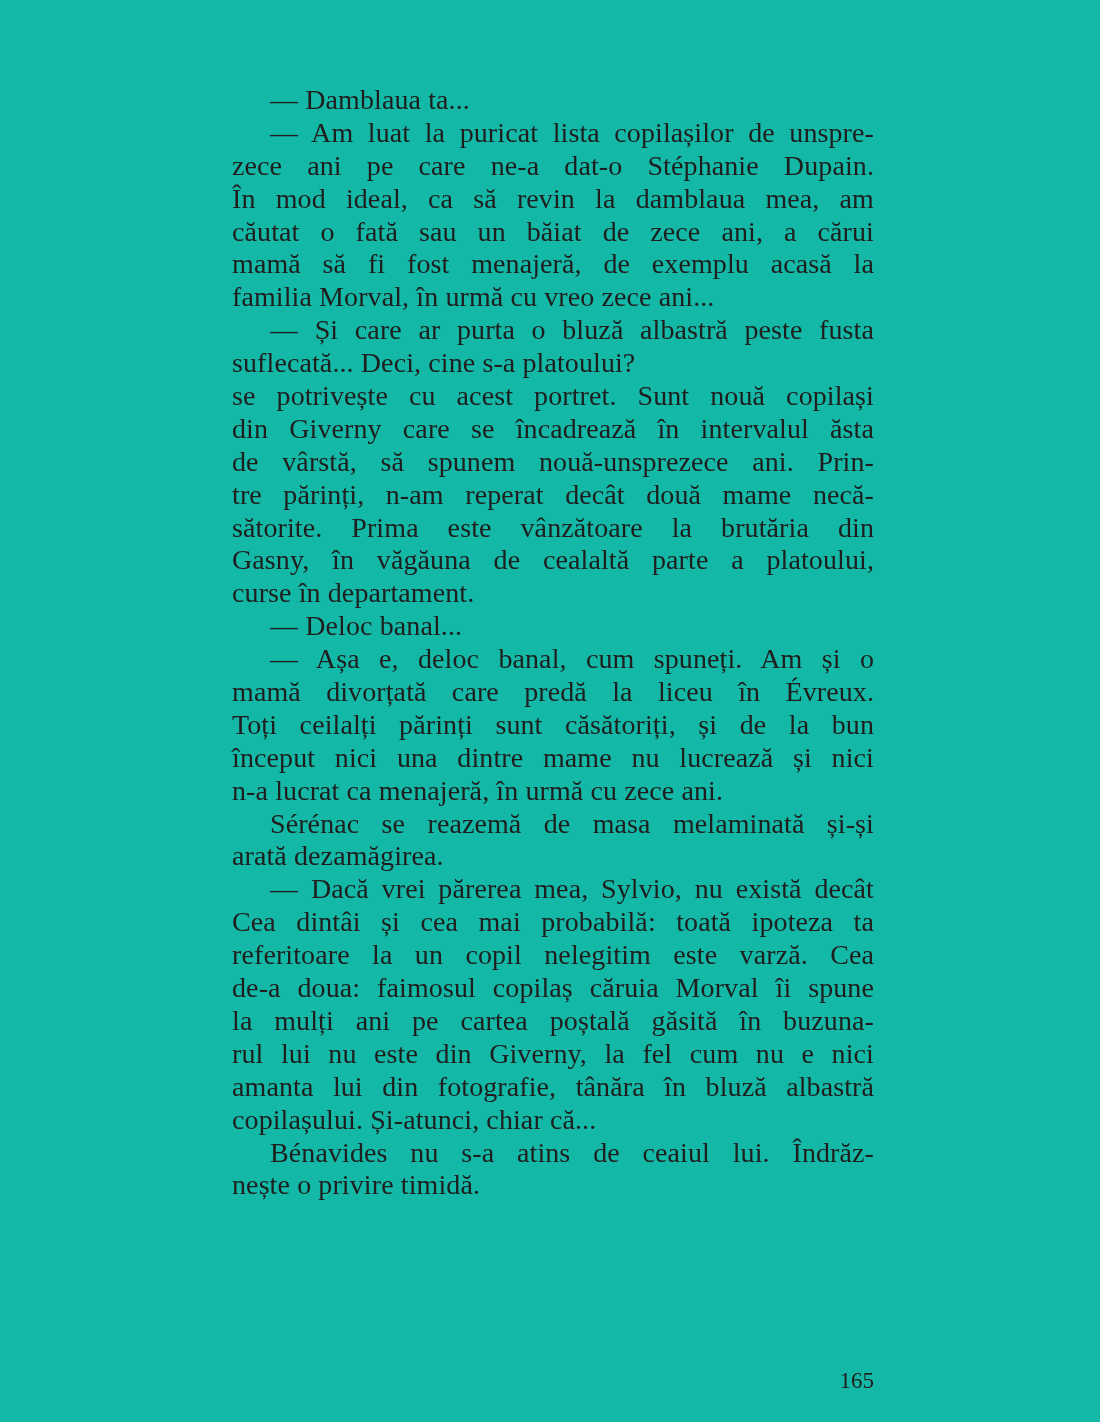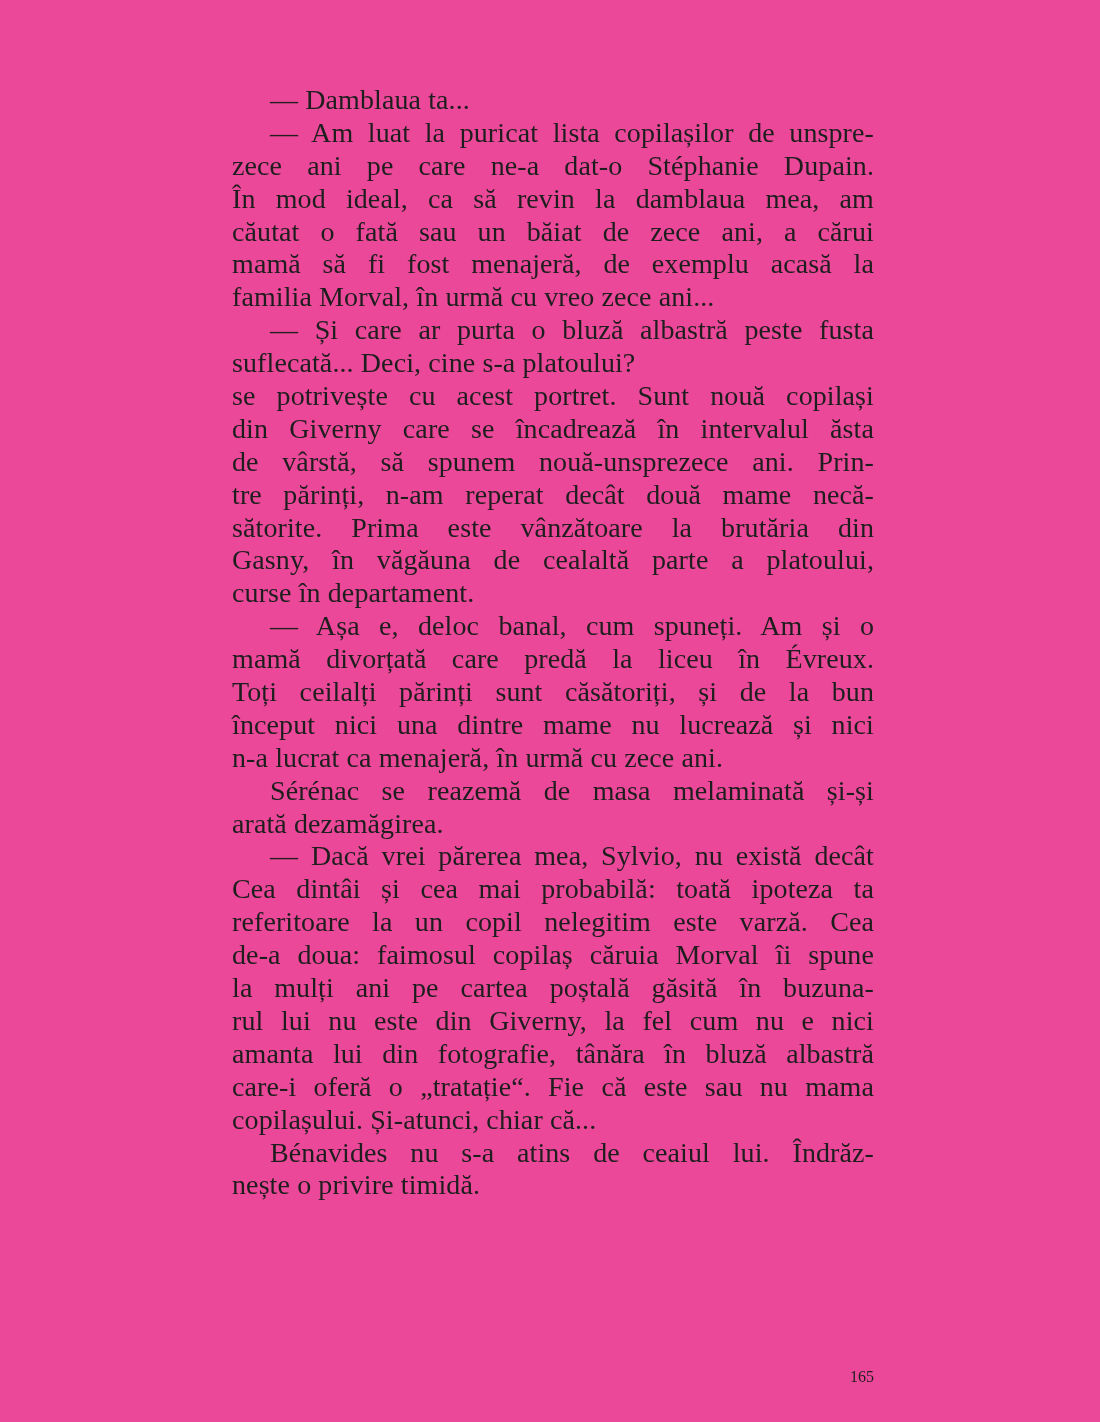--- a/index.html
+++ b/index.html
@@ -12,21 +12,21 @@
       height: 1422px;
       position: relative;
       overflow: hidden;
     }
     .page {
       position: absolute;
       left: 0;
       top: 0;
       width: 1100px;
       height: 1422px;
-      background: #ec4899;
+      background: #14b8a6;
     }
     .text-block {
       position: absolute;
       left: 232px;
       top: 84px;
       width: 642px;
       font-family: "Liberation Serif", "DejaVu Serif", serif;
       font-size: 28px;
       line-height: 32.9px;
       color: #1e1e1e;
@@ -45,21 +45,21 @@
     .line.last {
       text-align-last: left;
     }
     .page-number {
       position: absolute;
       left: 800px;
       width: 74px;
       top: 1368px;
       text-align: right;
       font-family: "Liberation Serif", "DejaVu Serif", serif;
-      font-size: 16px;
+      font-size: 23px;
       color: #1e1e1e;
     }
   </style>
 </head>
 <body>
 
 <div class="page">
   <div class="text-block">
     <span class="line indent last">— Damblaua ta...</span>
     <span class="line indent">— Am luat la puricat lista copilașilor de unspre-</span>
@@ -70,33 +70,33 @@
     <span class="line last">familia Morval, în urmă cu vreo zece ani...</span>
     <span class="line indent">— Și care ar purta o bluză albastră peste fusta</span>
     <span class="line last">suflecată... Deci, cine s-a platoului?</span>
     <span class="line">se potrivește cu acest portret. Sunt nouă copilași</span>
     <span class="line">din Giverny care se încadrează în intervalul ăsta</span>
     <span class="line">de vârstă, să spunem nouă-unsprezece ani. Prin-</span>
     <span class="line">tre părinți, n-am reperat decât două mame necă-</span>
     <span class="line">sătorite. Prima este vânzătoare la brutăria din</span>
     <span class="line">Gasny, în văgăuna de cealaltă parte a platoului,</span>
     <span class="line last">curse în departament.</span>
+    <span class="line indent last">— Deloc banal...</span>
     <span class="line indent">— Așa e, deloc banal, cum spuneți. Am și o</span>
     <span class="line">mamă divorțată care predă la liceu în Évreux.</span>
     <span class="line">Toți ceilalți părinți sunt căsătoriți, și de la bun</span>
     <span class="line">început nici una dintre mame nu lucrează și nici</span>
     <span class="line last">n-a lucrat ca menajeră, în urmă cu zece ani.</span>
     <span class="line indent">Sérénac se reazemă de masa melaminată și-și</span>
     <span class="line last">arată dezamăgirea.</span>
     <span class="line indent">— Dacă vrei părerea mea, Sylvio, nu există decât</span>
     <span class="line">Cea dintâi și cea mai probabilă: toată ipoteza ta</span>
     <span class="line">referitoare la un copil nelegitim este varză. Cea</span>
     <span class="line">de-a doua: faimosul copilaș căruia Morval îi spune</span>
     <span class="line">la mulți ani pe cartea poștală găsită în buzuna-</span>
     <span class="line">rul lui nu este din Giverny, la fel cum nu e nici</span>
     <span class="line">amanta lui din fotografie, tânăra în bluză albastră</span>
-    <span class="line">care-i oferă o „tratație“. Fie că este sau nu mama</span>
     <span class="line last">copilașului. Și-atunci, chiar că...</span>
     <span class="line indent">Bénavides nu s-a atins de ceaiul lui. Îndrăz-</span>
     <span class="line last">nește o privire timidă.</span>
   </div>
   <div class="page-number">165</div>
 </div>
 
 </body></html>

